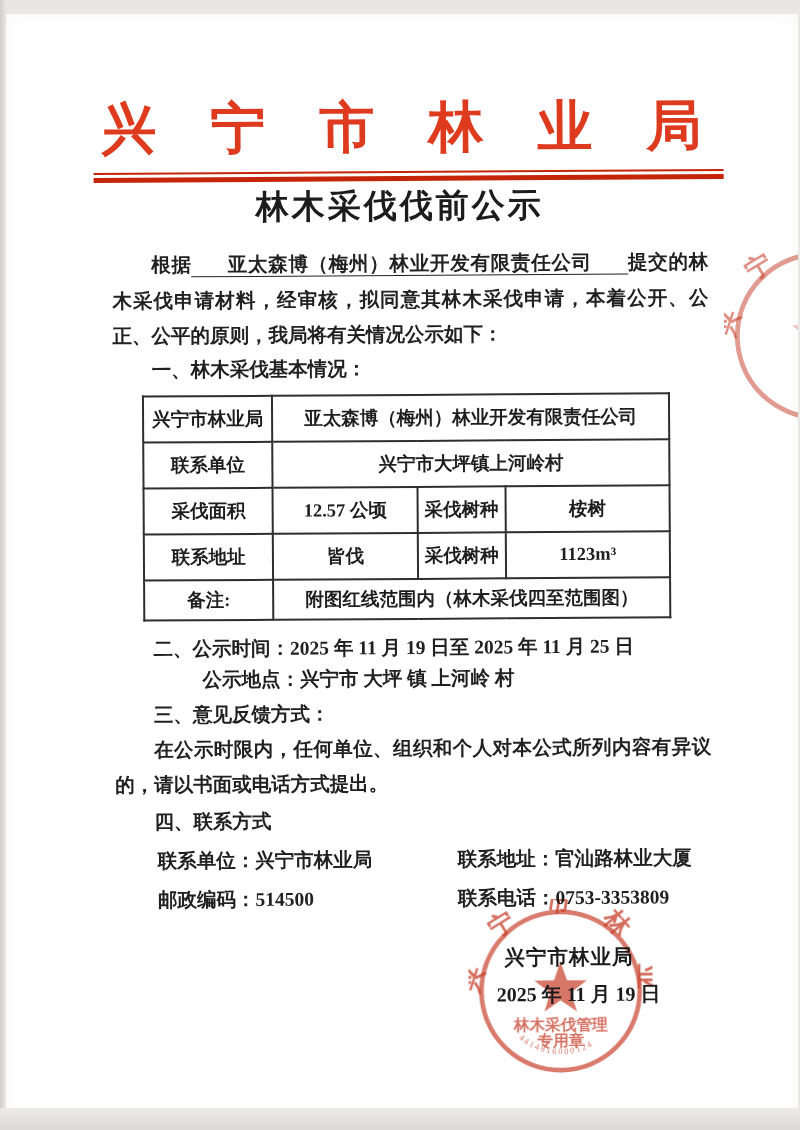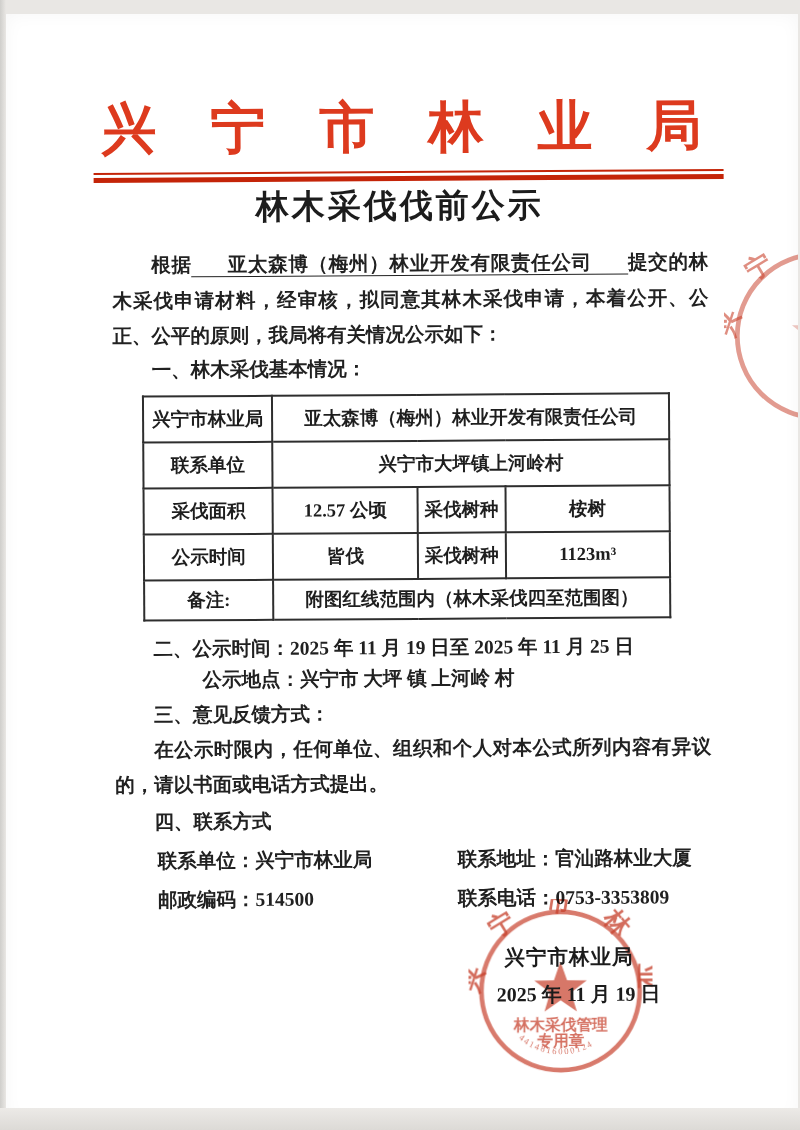--- a/index.html
+++ b/index.html
@@ -116,21 +116,21 @@
           <td>联系单位</td>
           <td colspan="3">兴宁市大坪镇上河岭村</td>
         </tr>
         <tr>
           <td>采伐面积</td>
           <td>12.57 公顷</td>
           <td>采伐树种</td>
           <td>桉树</td>
         </tr>
         <tr>
-          <td>公示时间</td>
+          <td>联系地址</td>
           <td>皆伐</td>
           <td>采伐树种</td>
           <td>1123m³</td>
         </tr>
         <tr class="last">
           <td>备注:</td>
           <td colspan="3">附图红线范围内（林木采伐四至范围图）</td>
         </tr>
       </tbody>
     </table>

